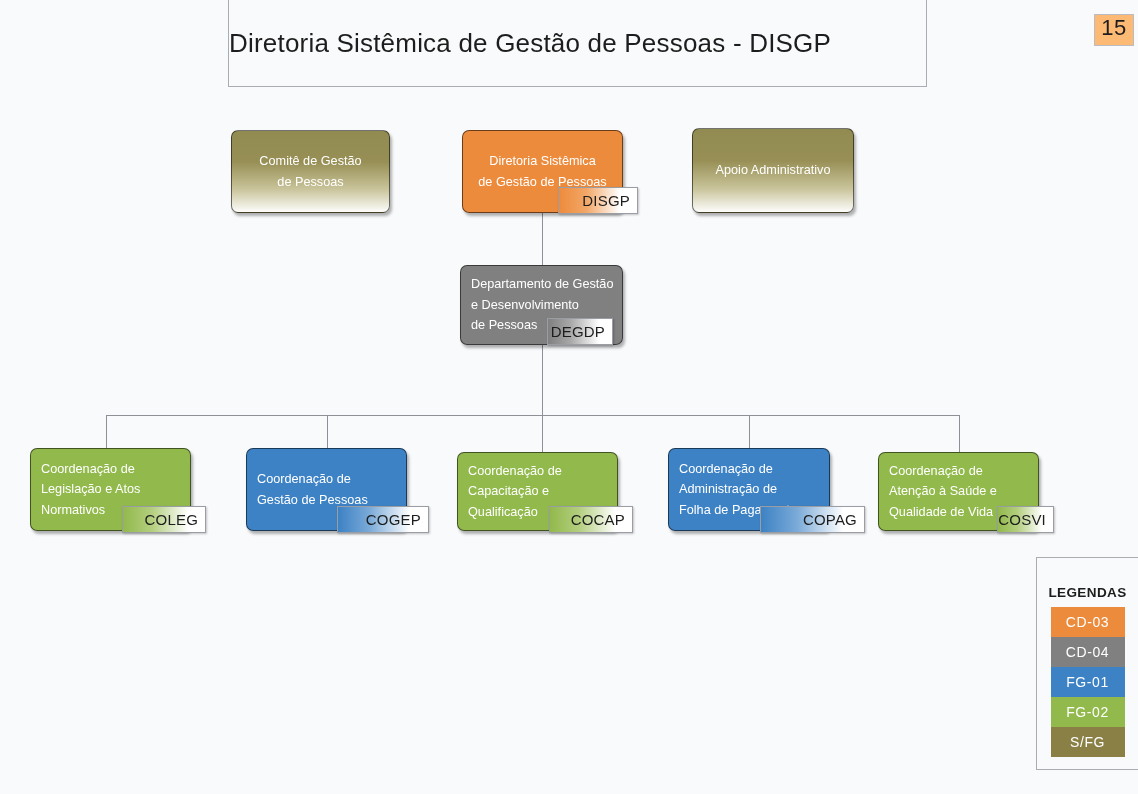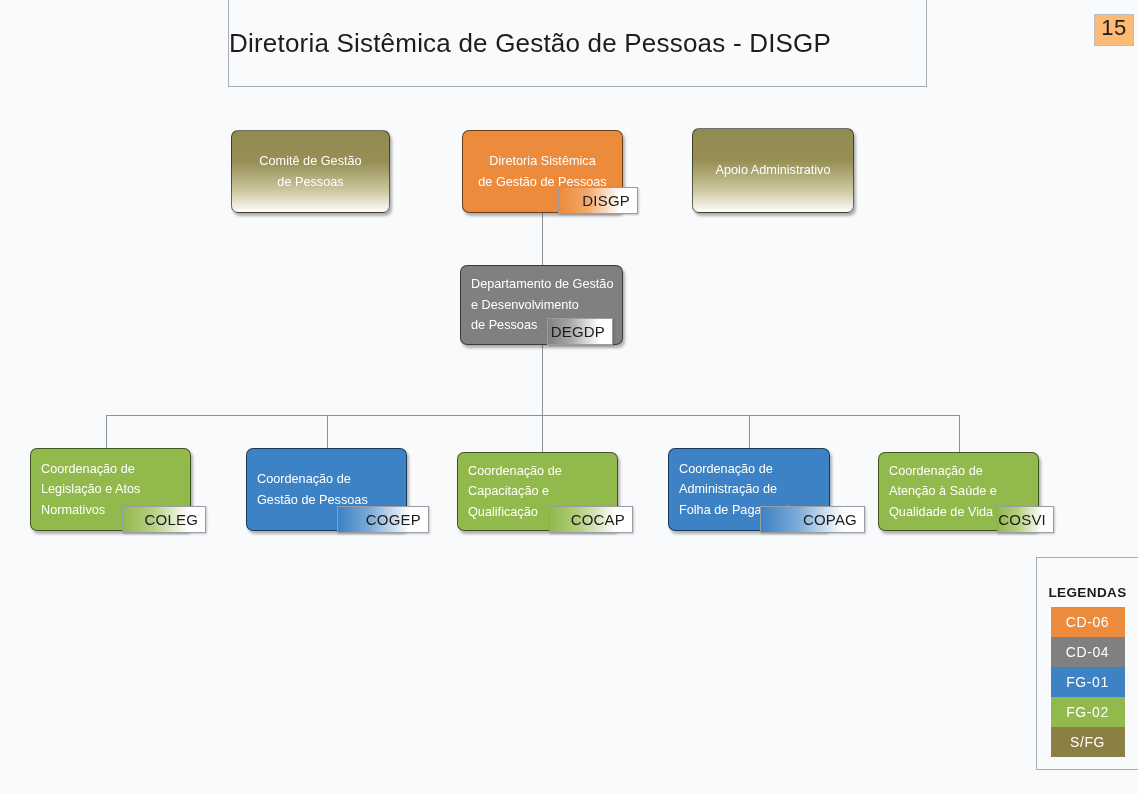--- a/index.html
+++ b/index.html
@@ -249,21 +249,21 @@
   </div>
   <div class="tag green-t" style="left:997px;top:506px;width:57px;">
     <span class="fill"></span>
     <span class="t">COSVI</span>
   </div>
 
   <div class="legend">
     <div class="legend-title">LEGENDAS</div>
     <div class="legend-items">
       <div class="legend-item" style="background:#ed8b3c;">
-        <span>CD-06</span>
+        <span>CD-03</span>
       </div>
       <div class="legend-item" style="background:#808080;">
         <span>CD-04</span>
       </div>
       <div class="legend-item" style="background:#3d82c4;">
         <span>FG-01</span>
       </div>
       <div class="legend-item" style="background:#92b94c;">
         <span>FG-02</span>
       </div>

